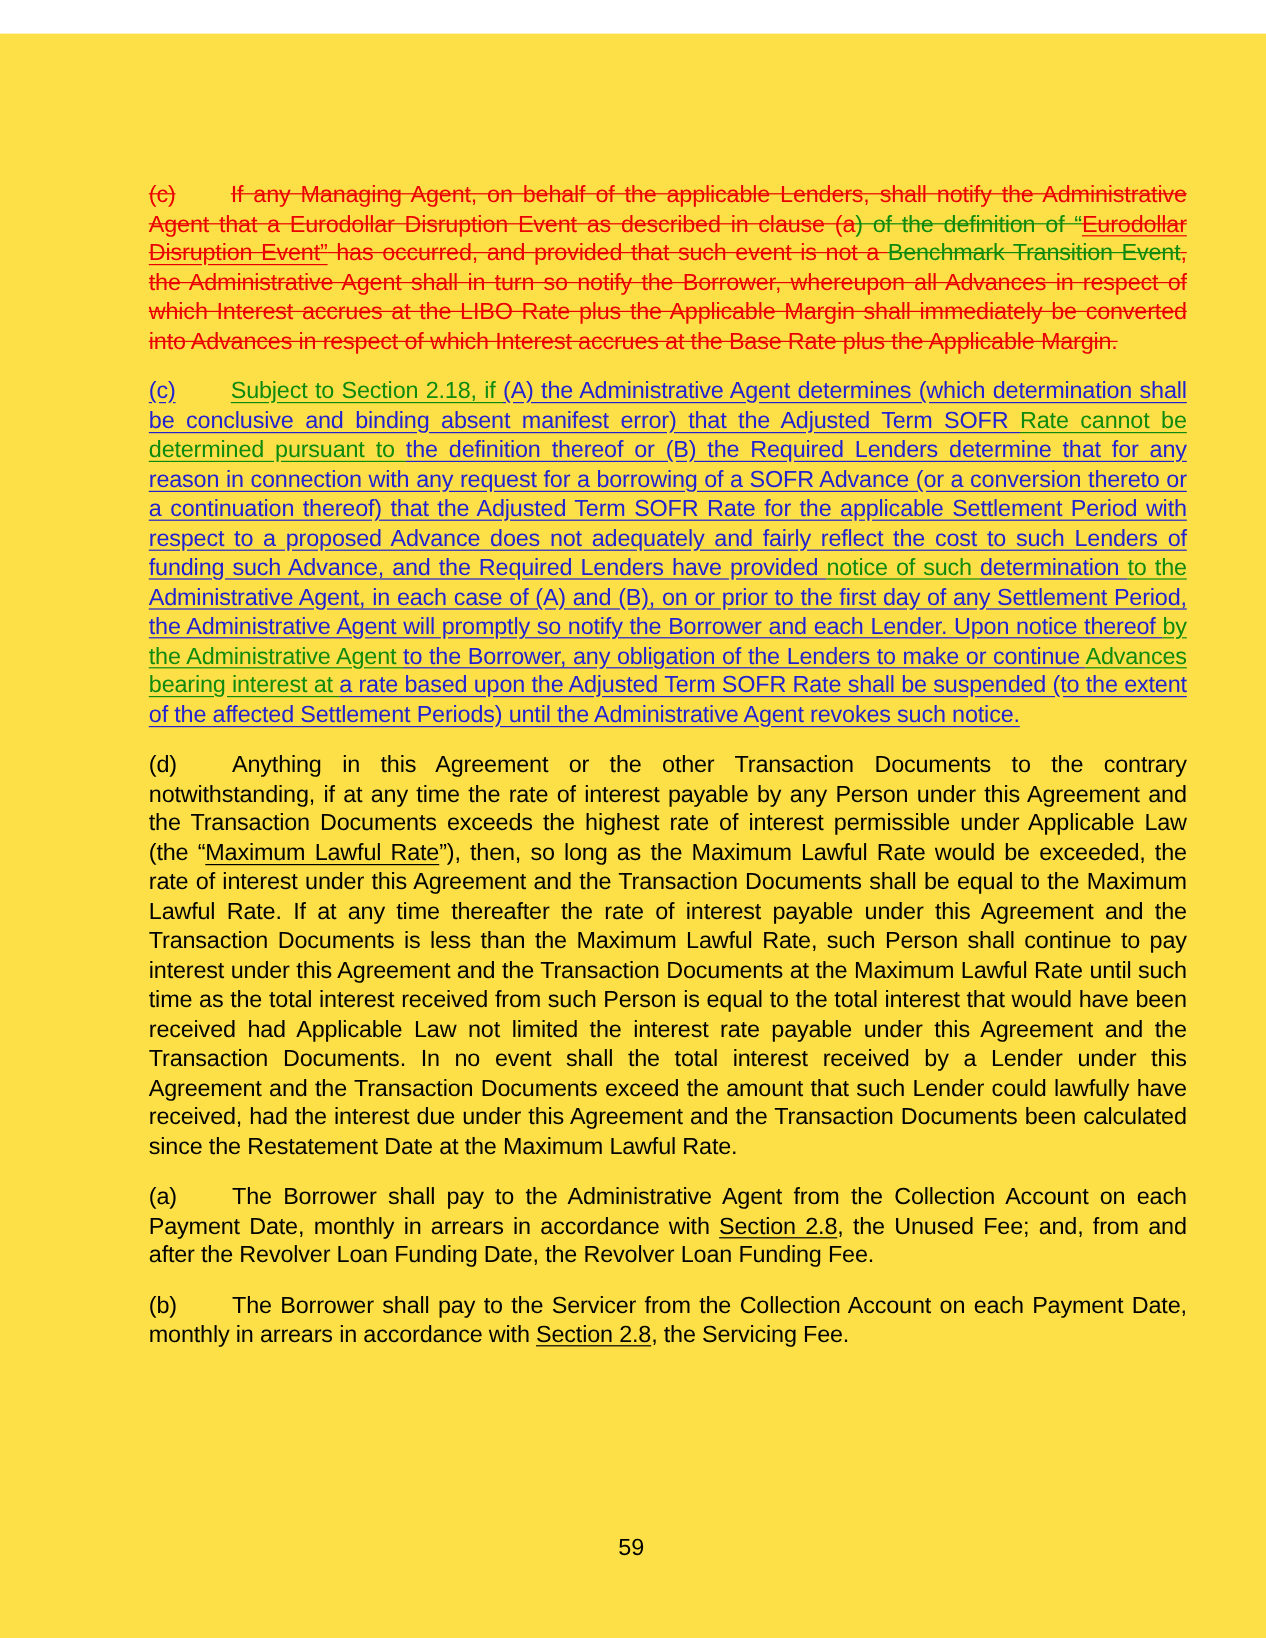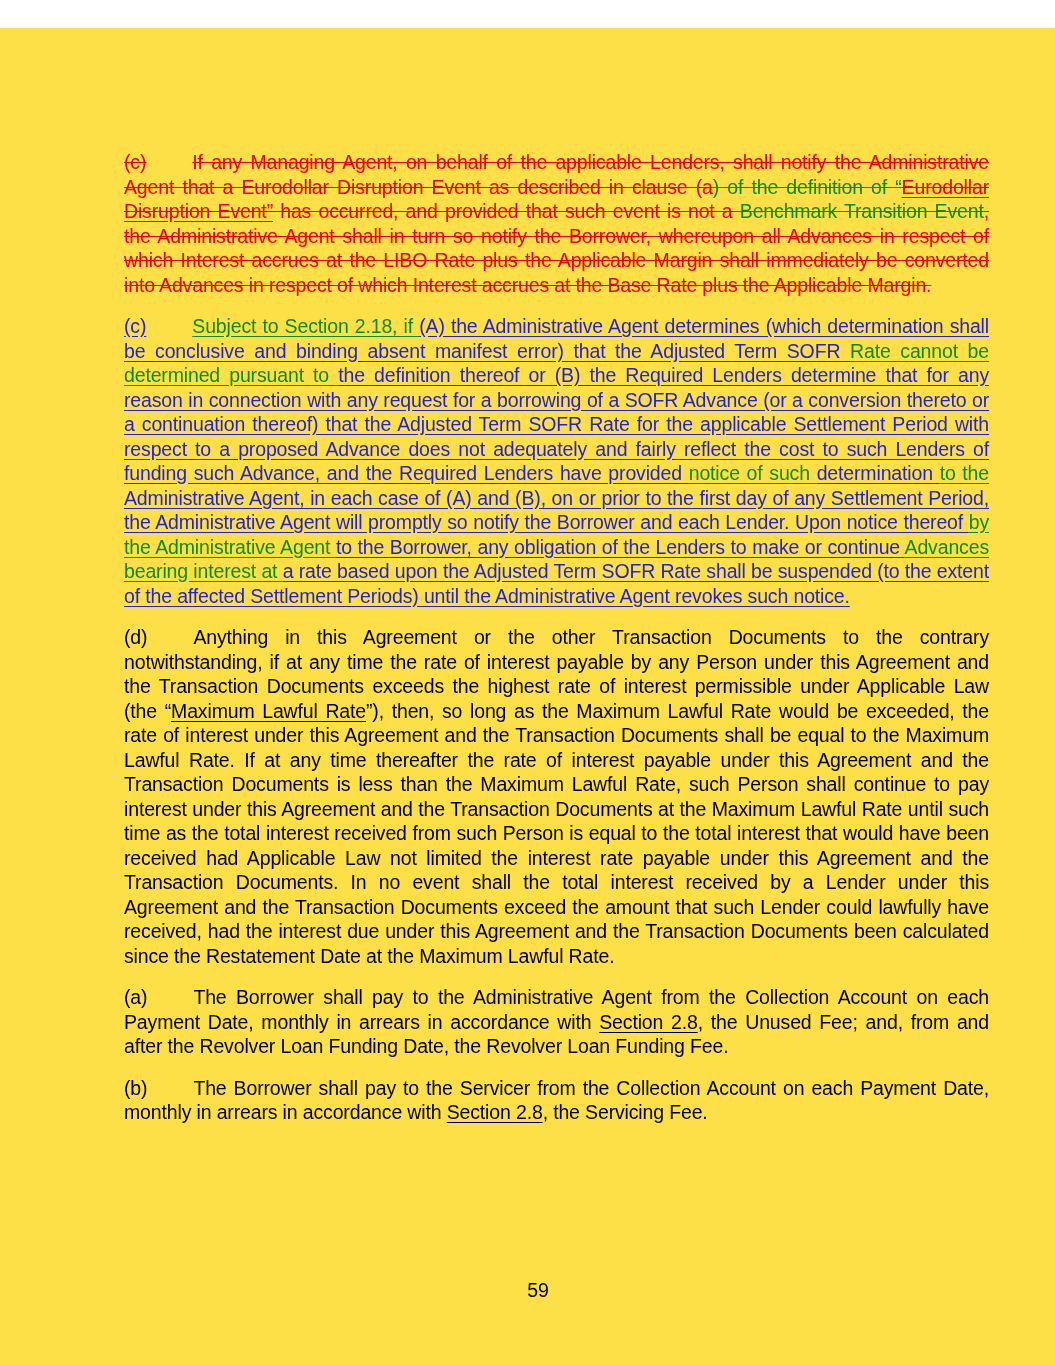--- a/index.html
+++ b/index.html
@@ -22,21 +22,21 @@
     margin: 0 0 17px 0;
     text-align: justify;
     text-align-last: left;
   }
   .para .tab { display: inline-block; width: 46px; }
   .para.heading .tab { display: inline-block; width: 34px; }
   .para span { text-underline-offset: 3px; text-decoration-thickness: 1.5px; }
   .page-number {
     position: absolute;
     top: 1250px;
-    left: 136px;
+    left: 124px;
     width: 804px;
     text-align: center;
     color: #000000;
   }
 </style>
 </head>
 <body>
 
 <div class="page">
   <div id="doc-body">

